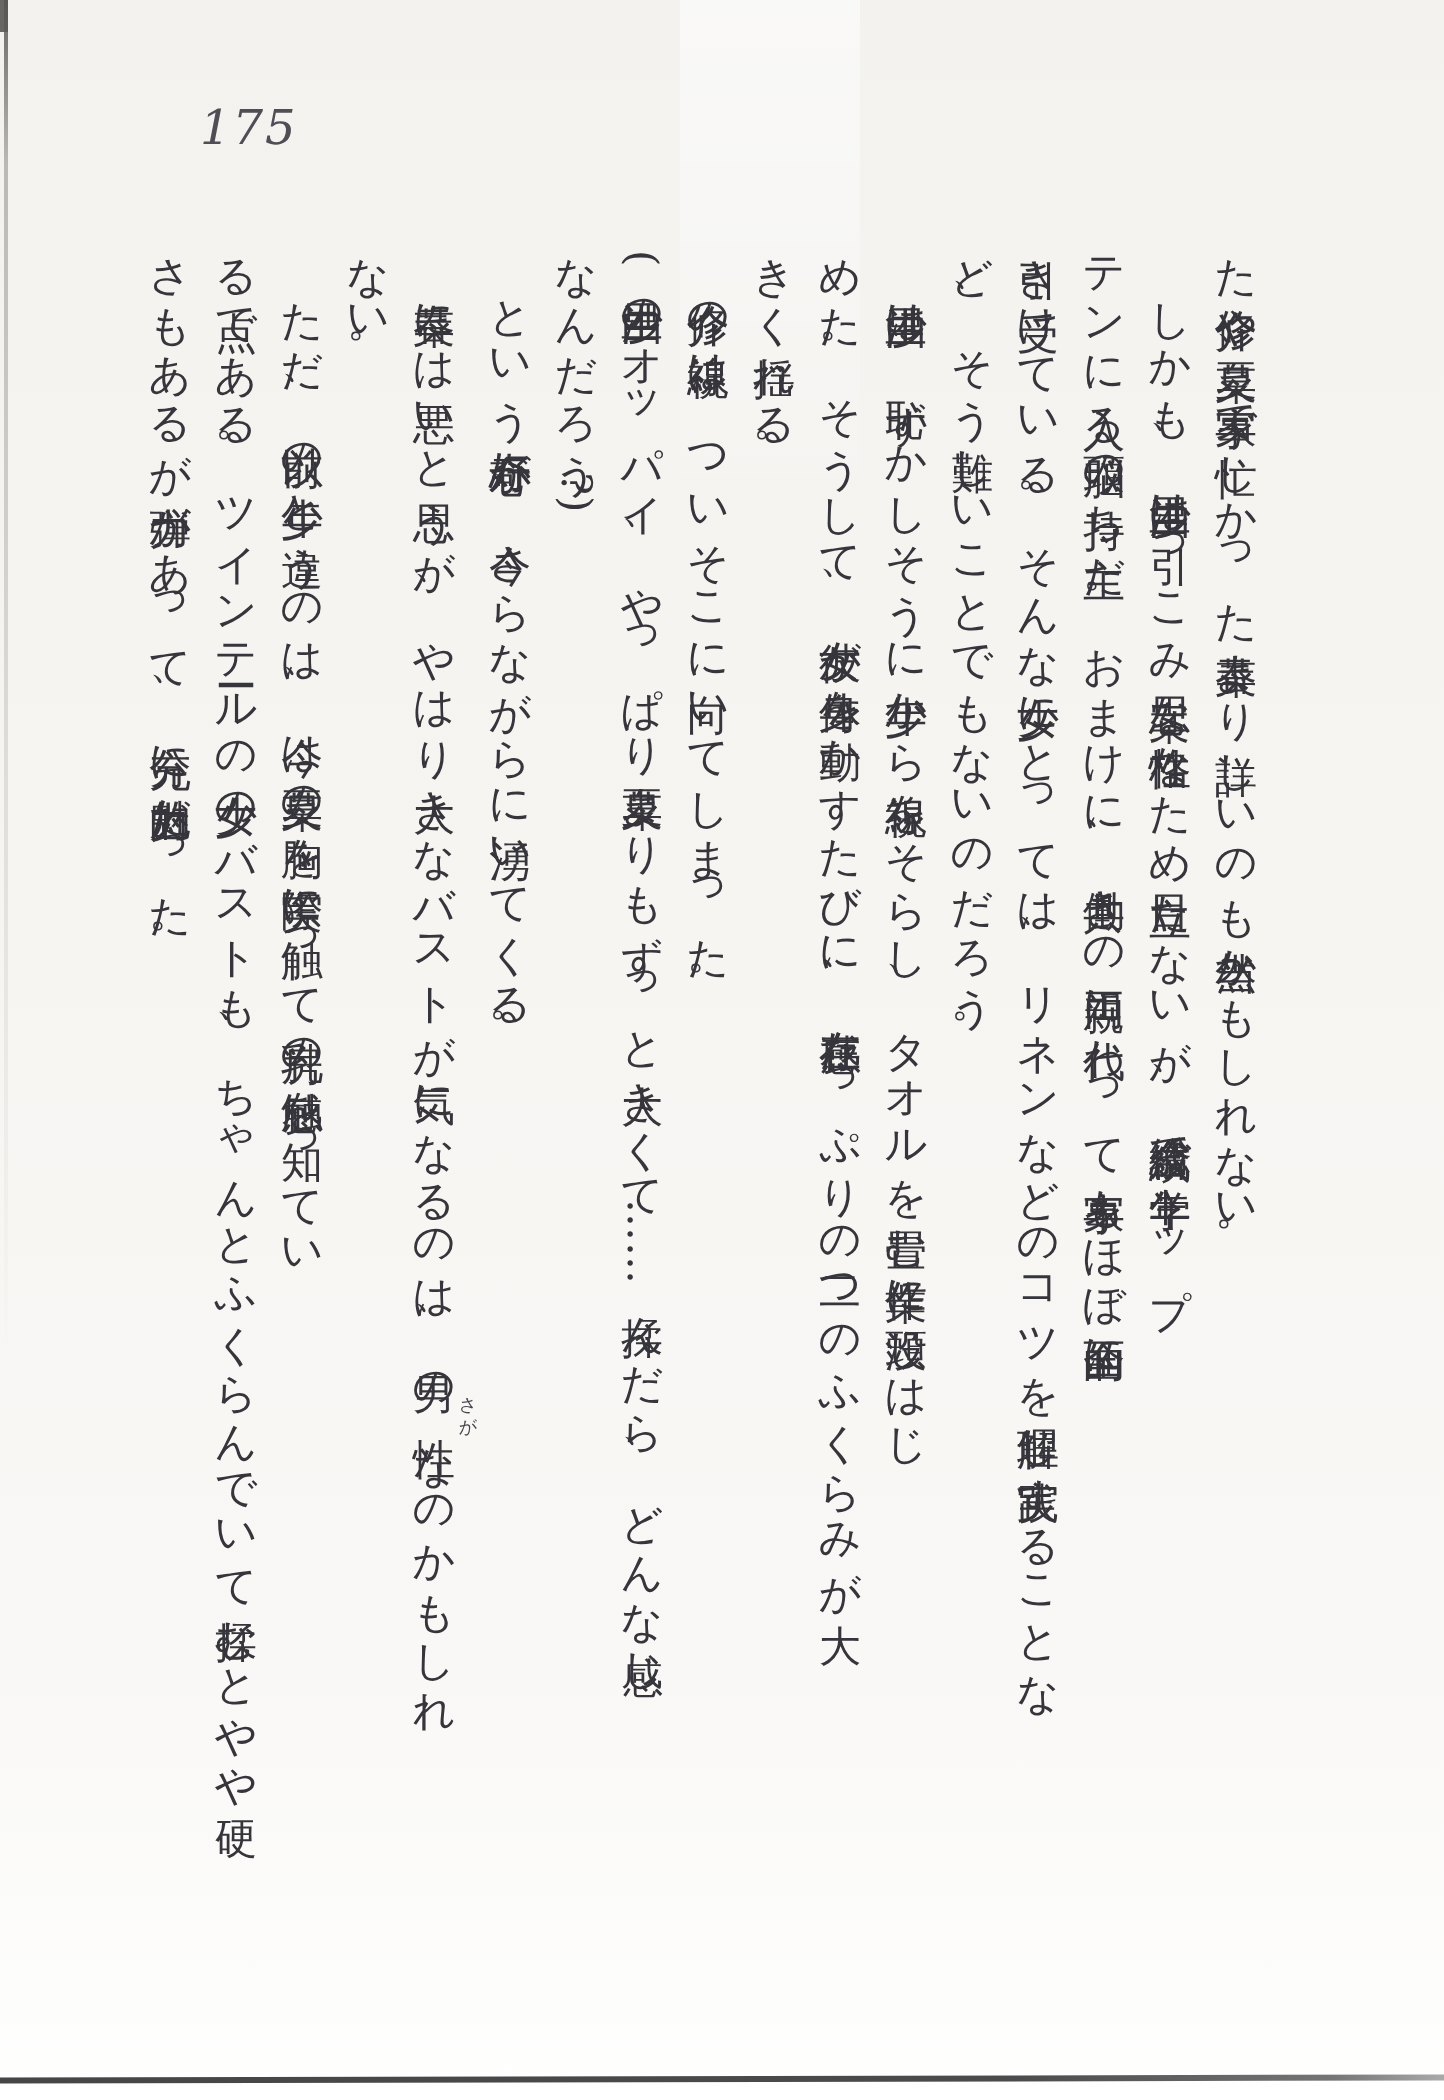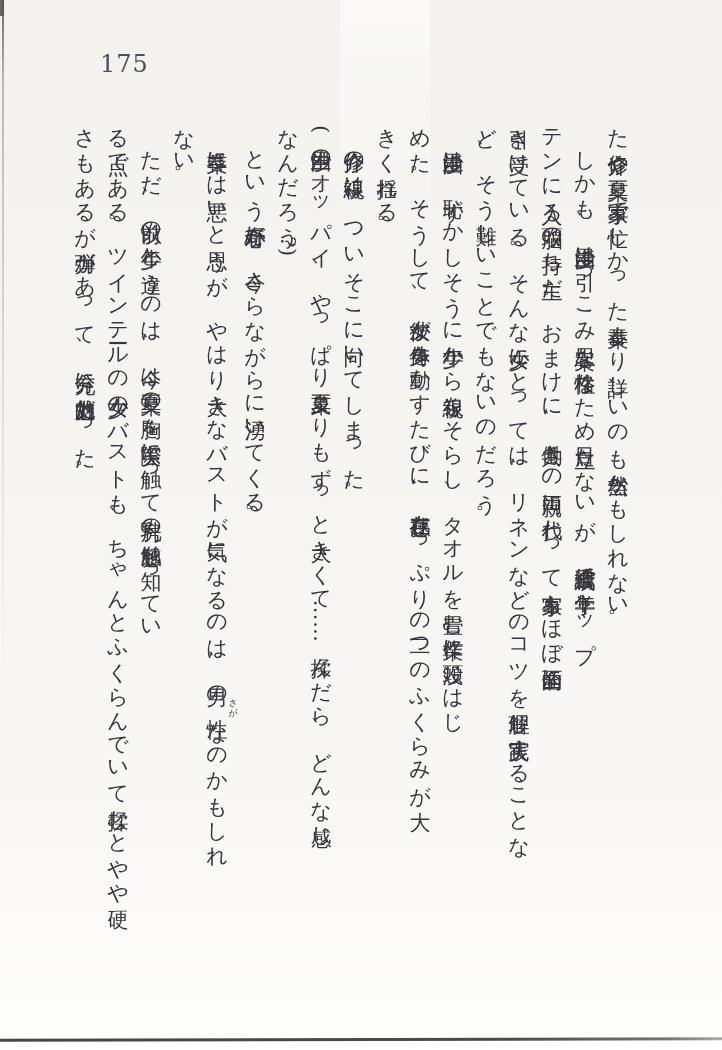--- a/index.html
+++ b/index.html
@@ -21,20 +21,21 @@
     top: 0; left: 340px;
     width: 90px; height: 260px;
     background: linear-gradient(180deg, rgba(255,255,255,0.55), rgba(255,255,255,0));
     pointer-events: none;
   }
   .page-number {
     position: absolute;
     top: 50px;
     left: 100px;
     font-family: "DejaVu Serif", "Liberation Serif", serif;
+    font-style: italic;
     font-size: 24px;
     letter-spacing: 1px;
     color: #4e4e54;
   }
   .text-block {
     position: absolute;
     top: 114px;
     right: 88px;
     height: 822px;
     writing-mode: vertical-rl;

